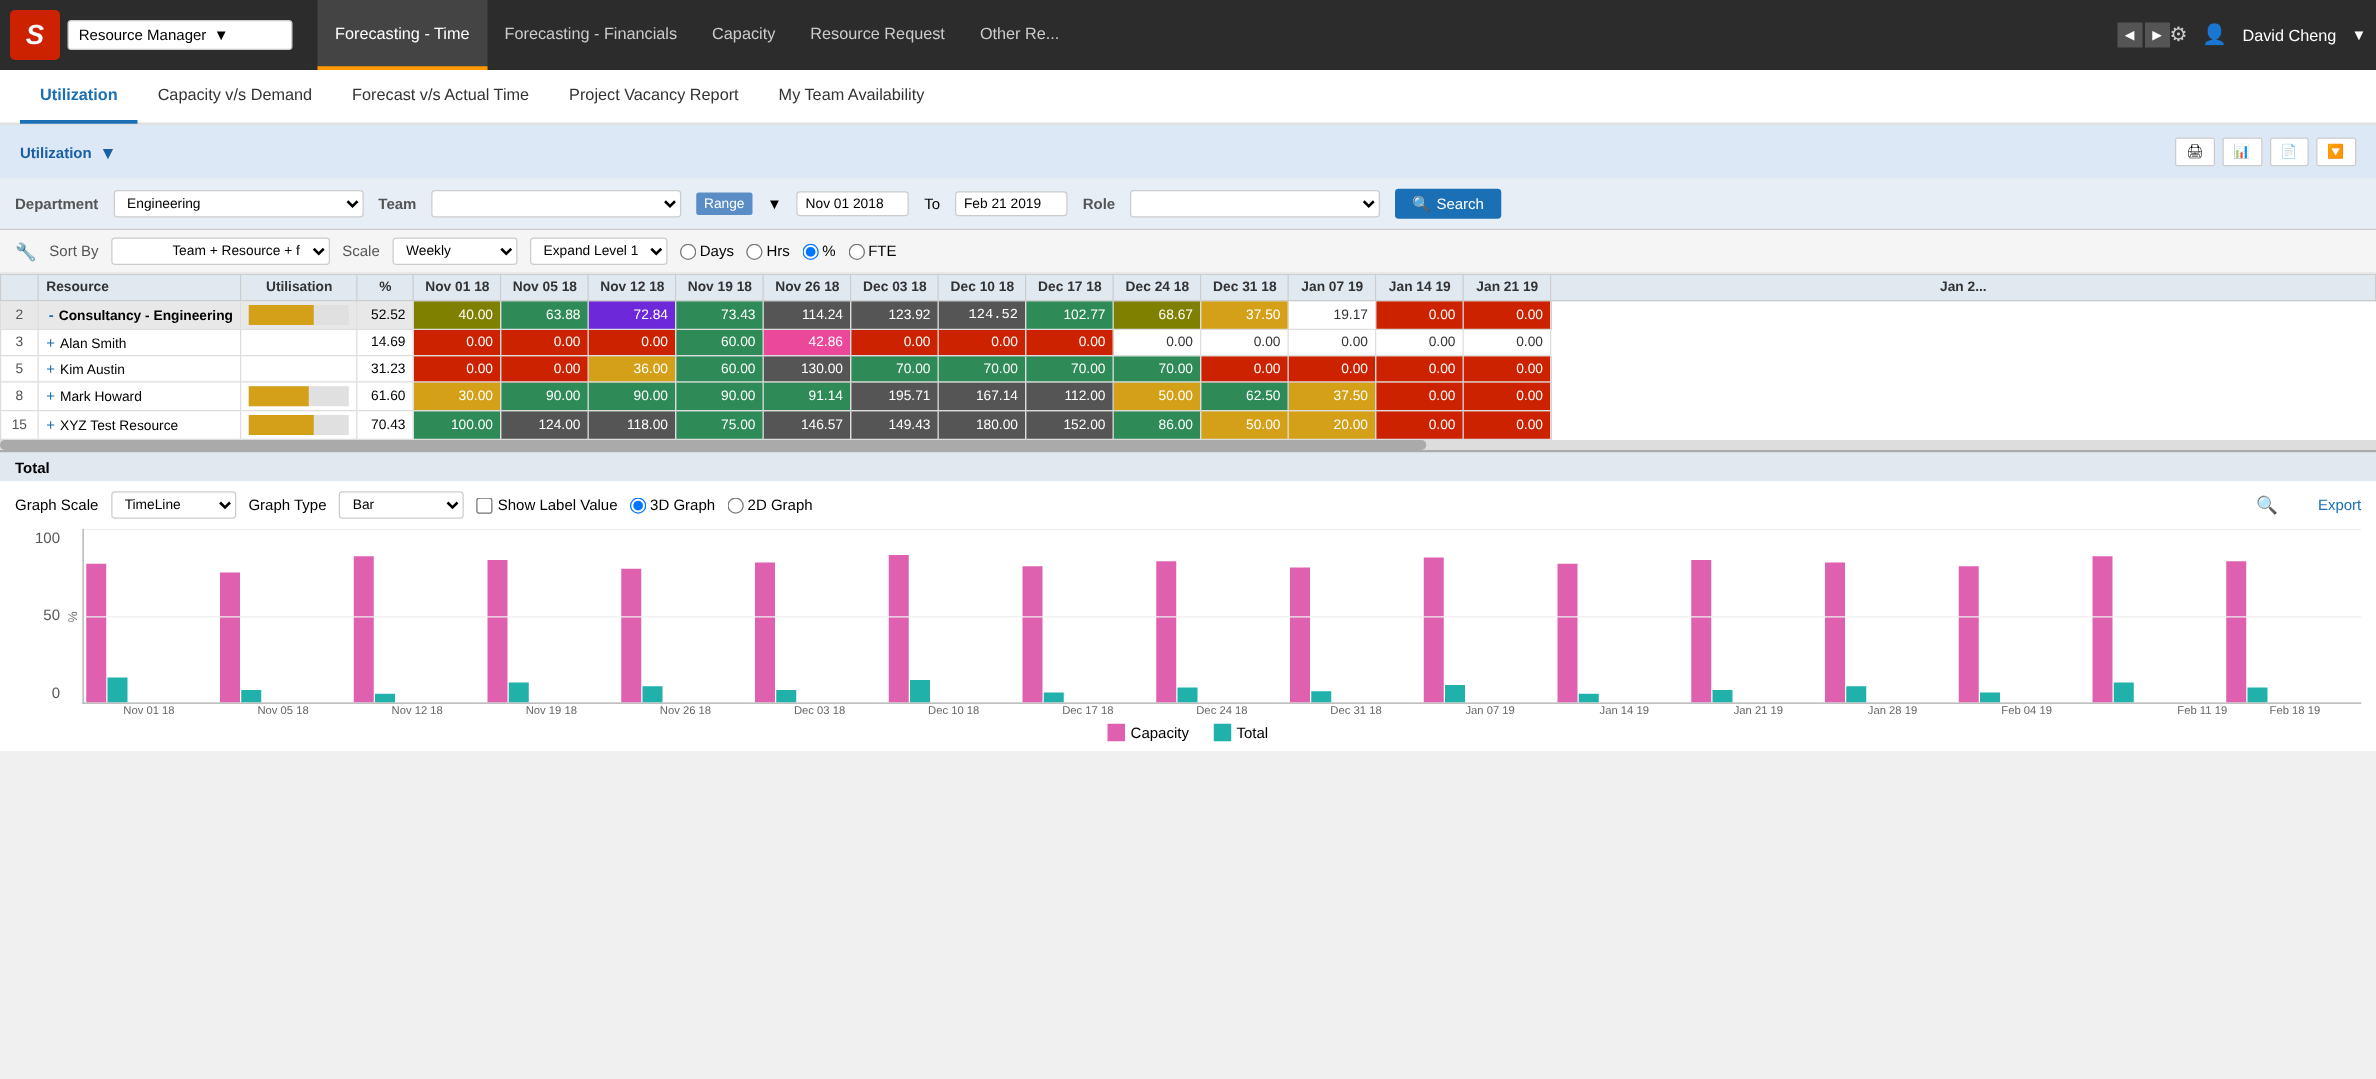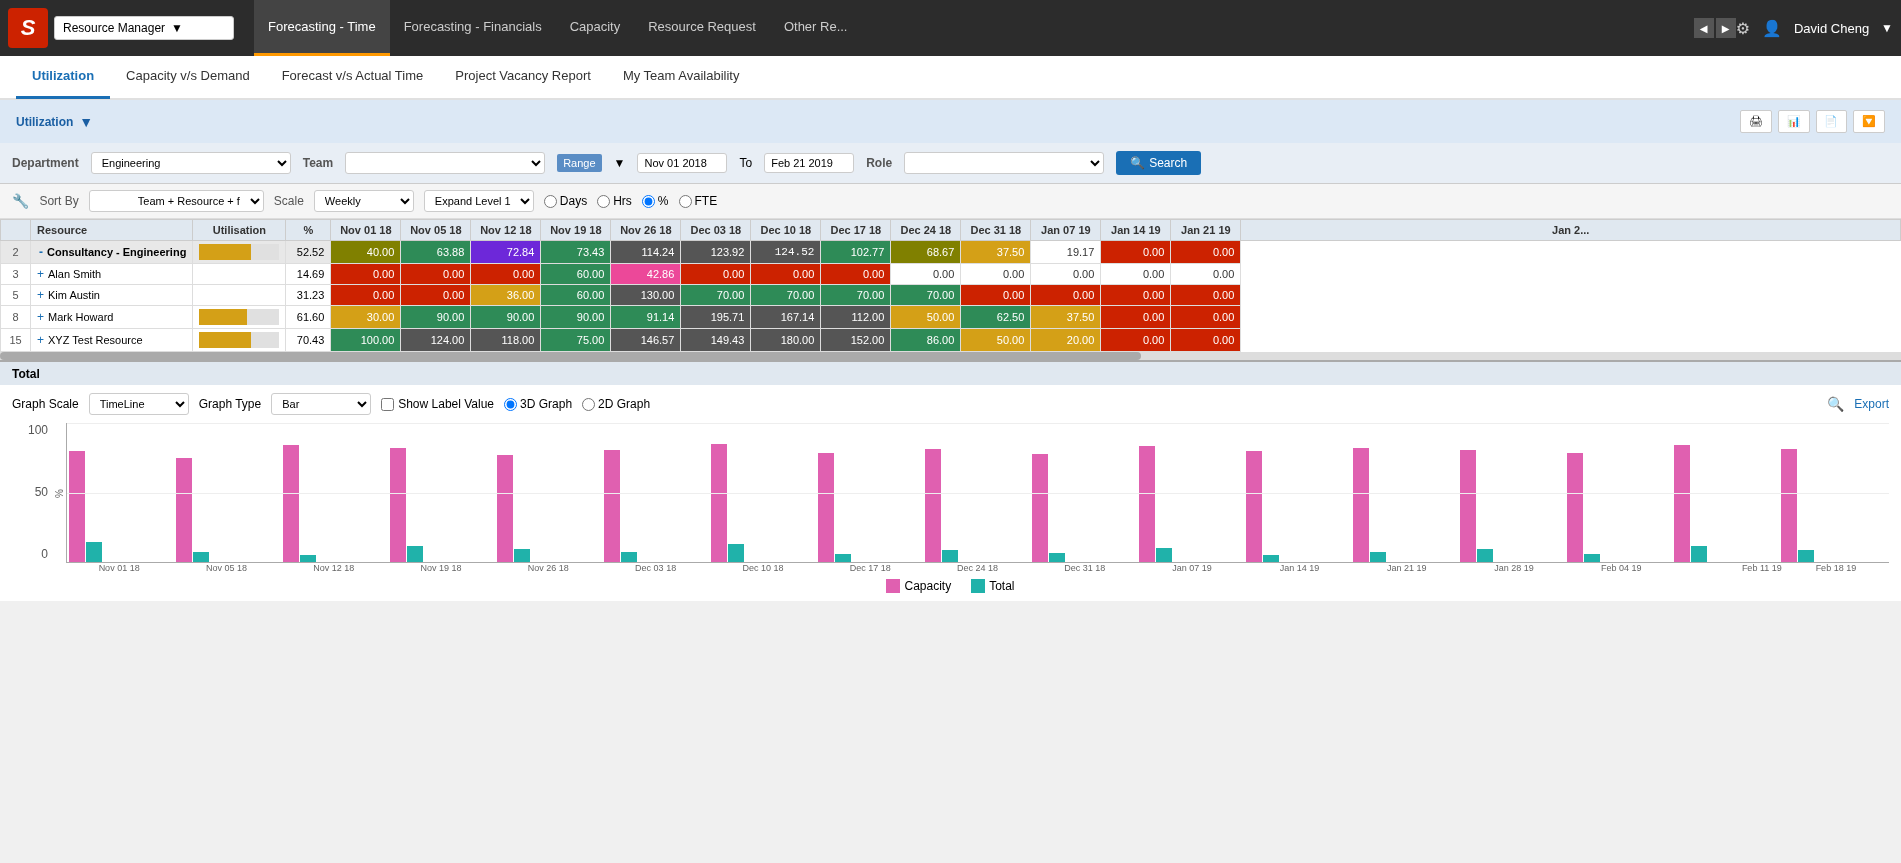--- a/index.html
+++ b/index.html
@@ -336,21 +336,21 @@
         <input type="radio" name="chartdim" checked="" style=""> 
           <span>3D Graph</span>
       </label>
       <label class="radio-item">
         <input type="radio" name="chartdim" style=""> 
           <span>2D Graph</span>
       </label>
     </div>
     <div style="flex:1;"></div>
     <span style="cursor:pointer; font-size:14px;">🔍</span>
-    <span style="color:#1a6fb5; cursor:pointer;">Export</span>
+    <span style="color:#1a6fb5; cursor:pointer;margin-left:22px;">Export</span>
   </div>
 
   <div style="display:flex; flex-direction:column;">
     <div style="display:flex; align-items:stretch;">
 
       <div style="width:40px; position:relative; display:flex; flex-direction:column; justify-content:space-between; align-items:flex-end; padding-right:4px; padding-bottom:2px; font-size:10px; color:#555;">
         <span>100</span>
         <span>50</span>
         <span>0</span>
       </div>

